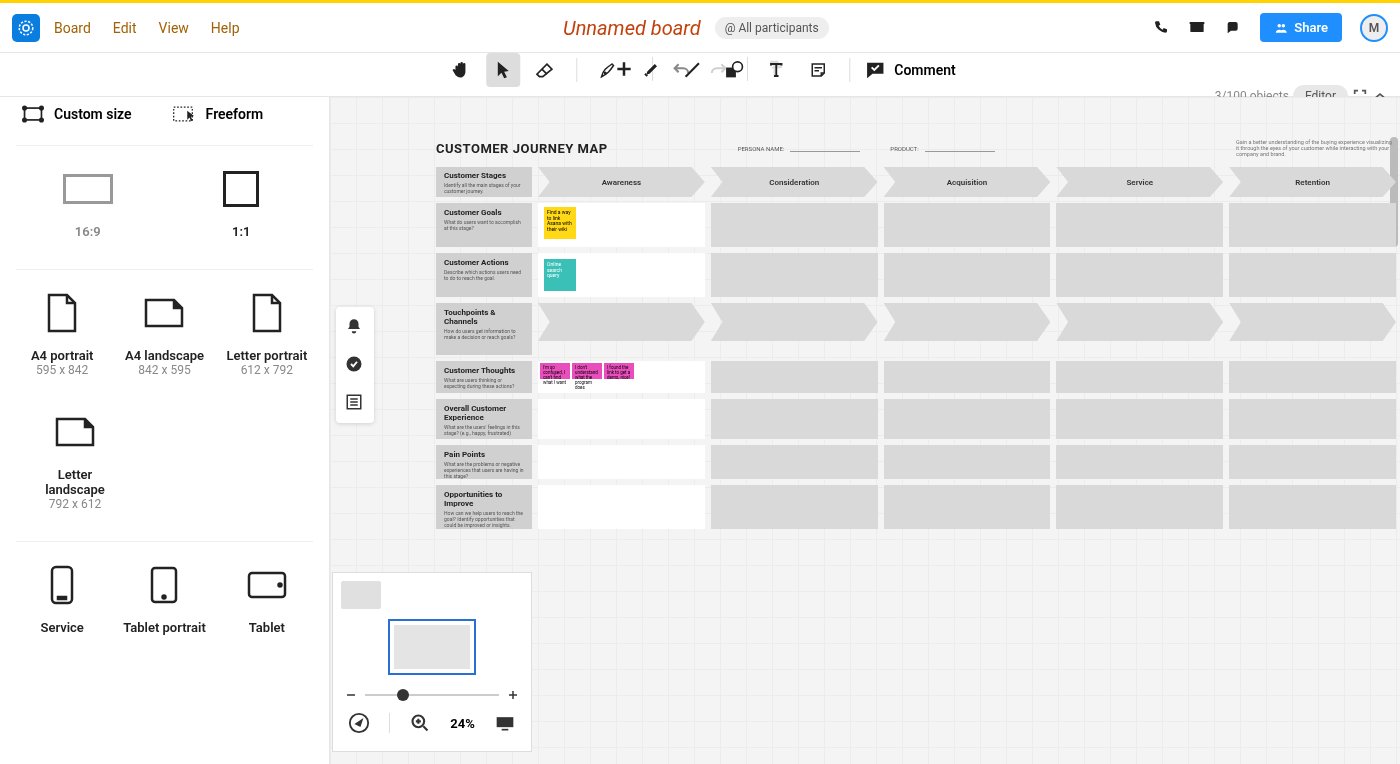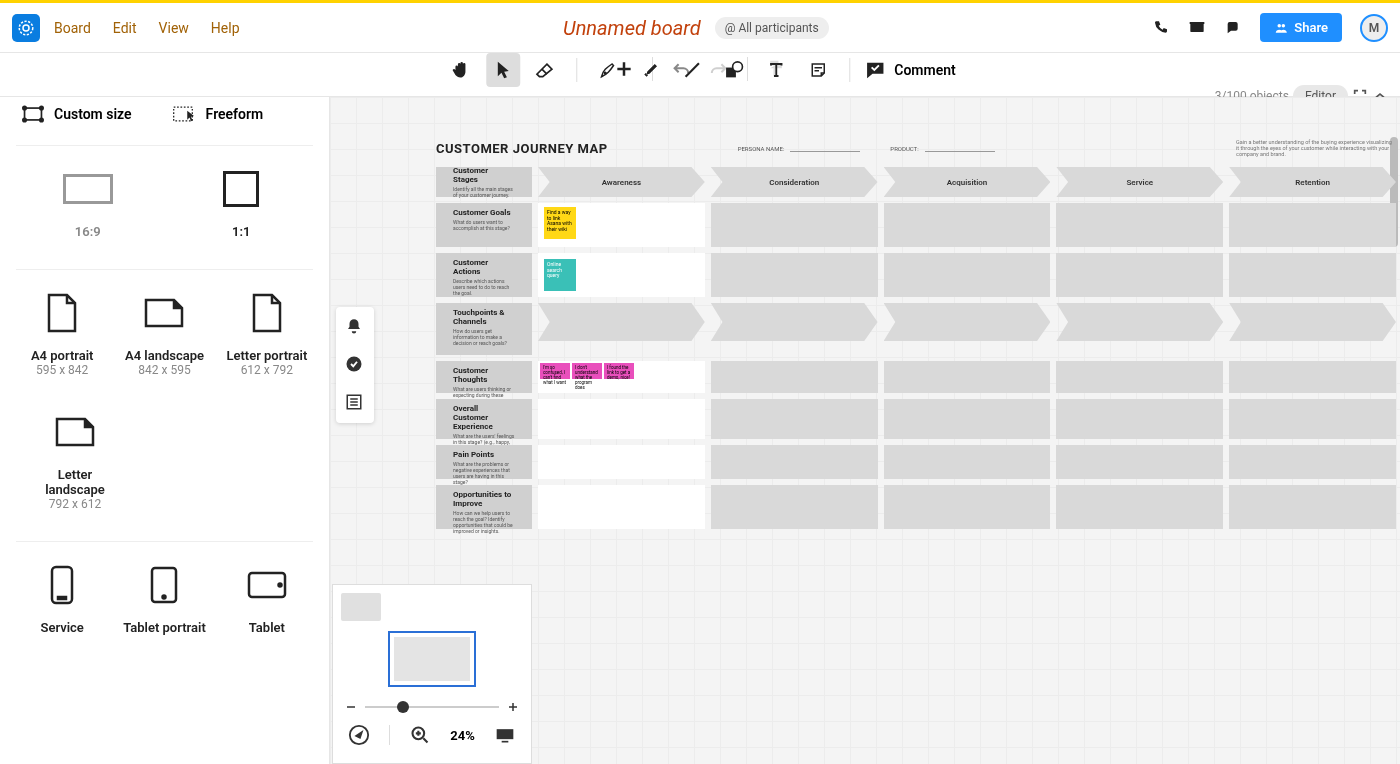--- a/index.html
+++ b/index.html
@@ -56,38 +56,38 @@
 .side-tabs .stab { width:20px; height:20px; cursor:pointer;}
 
 .cjm { position:absolute; left:106px; top:42px; width:960px; }
 .cjm-header { display:flex; align-items:center; gap:30px; margin-bottom:10px;}
 .cjm-title { font-size:13px; font-weight:700; letter-spacing:.5px; color:#222;}
 .cjm-field { font-size:6px; color:#555; display:flex; align-items:center; gap:6px;}
 .cjm-field .line { display:inline-block; width:70px; border-bottom:1px solid #999; height:8px;}
 .cjm-desc { font-size:5.5px; color:#777; width:160px; }
 
 .cjm-row { display:flex; gap:6px; margin-bottom:6px;}
-.cjm-label-col { width:96px; background:#d0d0d0; padding:5px 17px; }
+.cjm-label-col { width:96px; background:#d0d0d0; padding:5px 8px; }
 .cjm-label-col .rlabel { font-size:8px; font-weight:700; color:#222;}
 .cjm-label-col .rsub { font-size:5px; color:#555; margin-top:2px;}
 .cjm-cells { flex:1; display:flex; gap:6px;}
 .cjm-cell { flex:1; background:#d9d9d9; position:relative;}
 .cjm-cell.white { background:#fff;}
 .stage-chevron { flex:1; height:30px; position:relative;}
 .stage-chevron .body { position:absolute; inset:0; background:#d9d9d9; clip-path: polygon(0 0, 92% 0, 100% 50%, 92% 100%, 0 100%, 7% 50%); display:flex; align-items:center; justify-content:center; font-size:8px; font-weight:600; color:#333;}
 .stage-row .cjm-label-col { height:30px; display:flex; flex-direction:column; justify-content:center;}
 .chevron-cell { flex:1; height:38px; position:relative;}
 .chevron-cell .body { position:absolute; inset:0; background:#d9d9d9; clip-path: polygon(0 0, 92% 0, 100% 50%, 92% 100%, 0 100%, 7% 50%);}
 
 .sticky { position:absolute; font-size:5px; padding:3px; line-height:1.1;}
 .sticky.yellow { background:#ffd816; }
 .sticky.teal { background:#3ac0b7; color:#fff;}
 .sticky.magenta { background:#e94fbc; color:#000; font-size:4.5px;}
 
-.minimap-panel { position:absolute; left:2px; bottom:0; width:200px; height:180px; background:#fff; border:1px solid #ddd; padding:8px;}
+.minimap-panel { position:absolute; left:2px; bottom:12px; width:200px; height:180px; background:#fff; border:1px solid #ddd; padding:8px;}
 .minimap-thumb { width:40px; height:28px; background: #e0e0e0; border-radius:2px; margin-bottom:10px;}
 .minimap-frame { width:88px; height:56px; border:2px solid #2a6fd6; padding:4px; margin: 0 auto 14px;}
 .minimap-frame-inner { width:100%; height:100%; background:#e4e4e4;}
 .mini-slider { display:flex; align-items:center; gap:8px; margin-bottom: 10px; padding:0 4px;}
 .mini-slider .track { flex:1; height:2px; background:#ccc; position:relative;}
 .mini-slider .thumb { position:absolute; left:24%; top:-5px; width:12px; height:12px; border-radius:50%; background:#333;}
 .mini-bottom { display:flex; align-items:center; gap:14px; padding:0 6px; justify-content:space-between;}
 .mini-bottom .mbtn { width:24px; height:24px; display:flex; align-items:center; justify-content:center;}
 .mini-bottom .sep { width:1px; height:20px; background:#ddd;}
 .zoom-val { font-weight:700; font-size:13px;}

